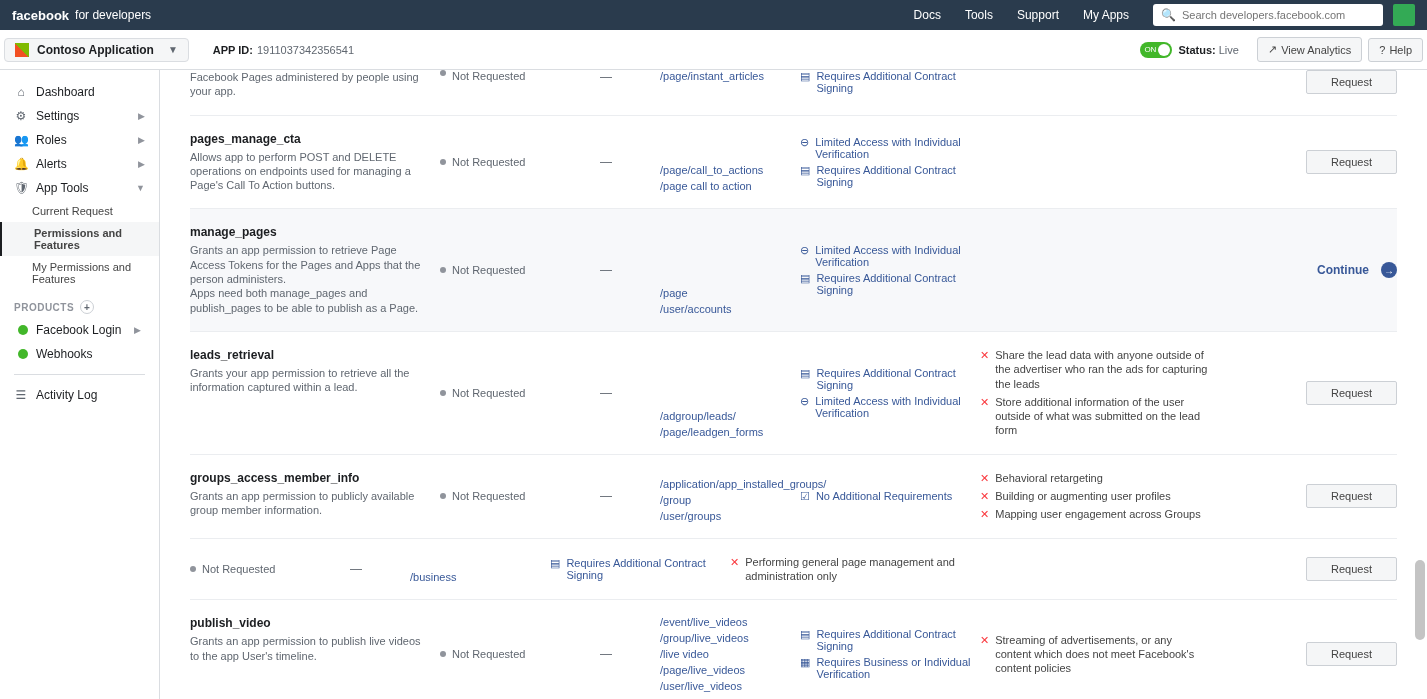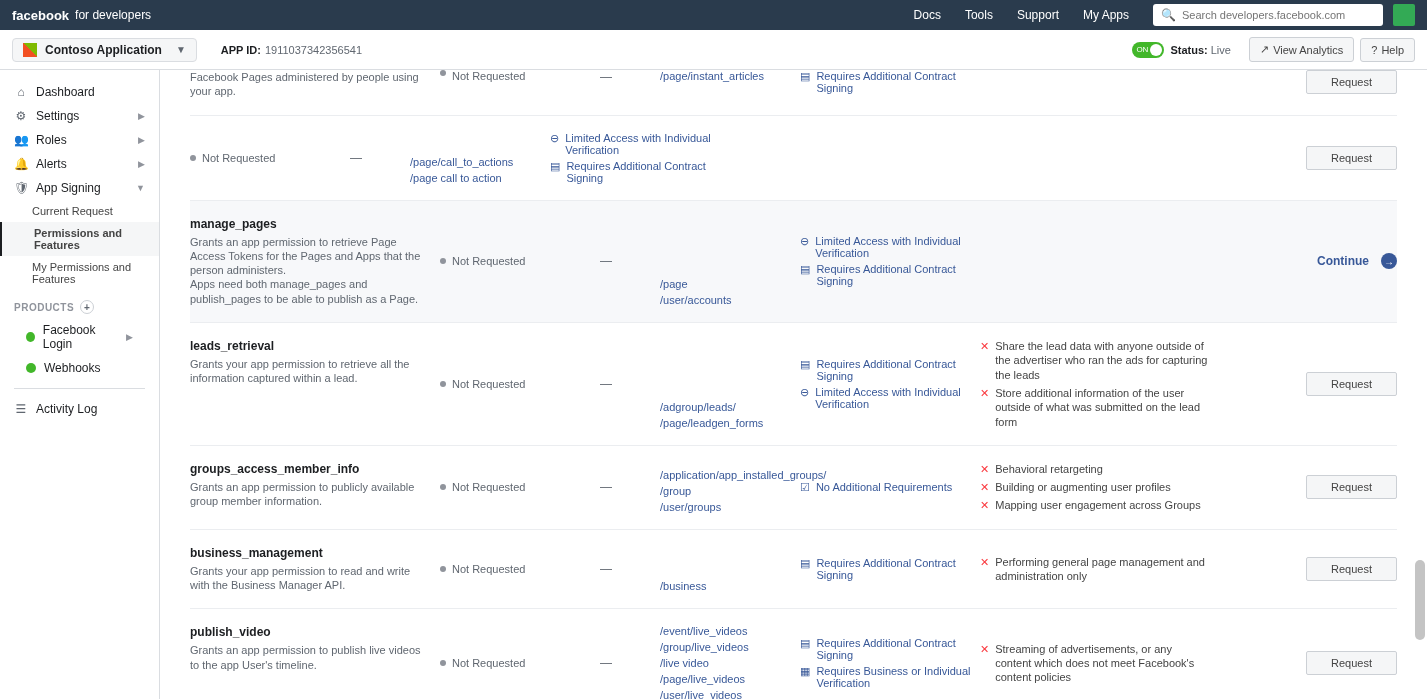--- a/index.html
+++ b/index.html
@@ -7,21 +7,21 @@
 
 .topbar { height: 30px; background: #2a3b4d; display: flex; align-items: center; padding: 8px 12px; color: #fff; }
 .topbar .logo { font-size: 13px; font-weight: bold; display: flex; align-items: center; gap: 6px; }
 .topbar .logo-sub { font-weight: normal; font-size: 12px; }
 .topbar .spacer { flex: 1; }
 .topbar .nav-link { color: #fff; font-size: 12px; margin: 0 12px; cursor: pointer; }
 .topbar .search { background: #fff; border-radius: 3px; height: 22px; width: 230px; display: flex; align-items: center; padding: 0 8px; margin-left: 12px; }
 .topbar .search input { border: none; outline: none; font-size: 11px; flex: 1; color: #333; }
 .topbar .avatar { width: 22px; height: 22px; background: #3a5; border-radius: 2px; margin-left: 10px; }
 
-.subbar { height: 40px; border-bottom: 1px solid #dadde1; display: flex; align-items: center; padding: 0 12px; background: #fff; }
+.subbar { height: 40px; border-bottom: 1px solid #dadde1; display: flex; align-items: center; padding: 0 4px; background: #fff; }
 .app-selector { display: flex; align-items: center; gap: 8px; border: 1px solid #dadde1; border-radius: 4px; padding: 4px 10px; cursor: pointer; background:#f5f6f7; }
 .app-selector .app-icon { width: 14px; height: 14px; background: linear-gradient(45deg,#f25022 0 50%,#7fba00 50% 100%); }
 .app-selector .name { font-weight: bold; font-size: 12px; }
 .app-selector .chev { font-size: 10px; color: #606770; margin-left: 6px; }
 .app-id { margin-left: 24px; font-size: 11px; color: #606770; }
 .app-id b { color: #1c1e21; margin-right: 4px; }
 .subbar .spacer { flex: 1; }
 .status-pill { display: flex; align-items: center; gap: 6px; margin-right: 12px; }
 .toggle { width: 32px; height: 16px; background: #42b72a; border-radius: 8px; position: relative; display:flex; align-items:center; color:#fff; font-size:8px; padding-left:4px; font-weight:normal;}
 .toggle::after { content:""; width: 12px; height: 12px; background:#fff; border-radius:50%; position:absolute; right:2px; top:2px;}
@@ -31,21 +31,21 @@
 
 .main { display: flex; height: calc(699px - 70px); }
 .sidebar { width: 160px; border-right: 1px solid #dadde1; padding: 10px 0; overflow: hidden; background:#fff; }
 .sidebar .item { display:flex; align-items:center; padding: 5px 14px; font-size: 12px; color:#1c1e21; cursor:pointer; justify-content: space-between;}
 .sidebar .item .left { display:flex; align-items:center; gap:8px;}
 .sidebar .item .icon { width:14px; text-align:center; color:#606770; font-size:12px;}
 .sidebar .subitem { padding: 5px 14px 5px 32px; font-size: 11px; color:#444; cursor:pointer;}
 .sidebar .subitem.active { font-weight: bold; border-left: 2px solid #1c1e21; background:#f5f6f7; }
 .sidebar .section { padding: 10px 14px 4px; font-size: 10px; letter-spacing: .5px; color:#90949c; font-weight:bold; display:flex; align-items:center; gap:6px;}
 .sidebar .section .plus { border:1px solid #ccd0d5; border-radius:50%; width:14px; height:14px; display:flex; align-items:center; justify-content:center; font-size:10px; color:#606770;}
-.sidebar .product { display:flex; align-items:center; padding: 5px 26px; font-size: 12px; color:#1c1e21; gap:8px; cursor:pointer; justify-content:space-between;}
+.sidebar .product { display:flex; align-items:center; padding: 5px 18px; font-size: 12px; color:#1c1e21; gap:8px; cursor:pointer; justify-content:space-between;}
 .sidebar .product .dot { width:10px; height:10px; border-radius:50%; background:#42b72a; display:inline-block; }
 .sidebar .product .left { display:flex; align-items:center; gap:8px;}
 .sidebar .divider { height:1px; background:#dadde1; margin: 8px 14px; }
 
 .content { flex:1; overflow-y: auto; padding: 0 30px; position:relative; }
 .row { display:flex; border-bottom:1px solid #ebedf0; padding: 16px 0; }
 .col-name { width: 250px; padding-right:10px;}
 .col-name .title { font-weight: bold; font-size:12px; margin-bottom:4px; }
 .col-name .desc { font-size: 11px; color:#606770; line-height:1.3; }
 .col-status { width: 160px; display:flex; align-items:center; font-size:11px; color:#606770; gap:6px;}
@@ -136,21 +136,21 @@
     <div class="item">
         <span class="left">
           <span class="icon">🔔</span>
           <span>Alerts</span>
         </span>
         <span style="font-size:9px;color:#90949c;">▶</span>
       </div>
     <div class="item">
         <span class="left">
           <span class="icon">🛡</span>
-          <span>App Signing</span>
+          <span>App Tools</span>
         </span>
         <span style="font-size:9px;color:#90949c;">▼</span>
       </div>
     <div class="subitem">Current Request</div>
     <div class="subitem active">Permissions and Features</div>
     <div class="subitem">My Permissions and Features</div>
     <div class="section">
         <span>PRODUCTS</span>
         <span class="plus">+</span>
       </div>
@@ -196,20 +196,24 @@
             <span>Requires Additional Contract Signing</span>
           </div>
         </div>
       <div class="col-restrict"></div>
       <div class="col-action">
           <button class="btn-request">Request</button>
         </div>
     </div>
 
     <div class="row">
+      <div class="col-name">
+        <div class="title">pages_manage_cta</div>
+        <div class="desc">Allows app to perform POST and DELETE operations on endpoints used for managing a Page's Call To Action buttons.</div>
+      </div>
       <div class="col-status">
           <span class="bullet"></span>
           <span>Not Requested</span>
         </div>
       <div class="col-dash">—</div>
       <div class="col-api">
         <a>/page/call_to_actions</a>
         <a>/page call to action</a>
       </div>
       <div class="col-req">
@@ -335,24 +339,20 @@
             <span class="xic">✕</span>
             <span>Mapping user engagement across Groups</span>
           </div>
       </div>
       <div class="col-action">
           <button class="btn-request">Request</button>
         </div>
     </div>
 
     <div class="row">
-      <div class="col-name">
-        <div class="title">business_management</div>
-        <div class="desc">Grants your app permission to read and write with the Business Manager API.</div>
-      </div>
       <div class="col-status">
           <span class="bullet"></span>
           <span>Not Requested</span>
         </div>
       <div class="col-dash">—</div>
       <div class="col-api">
         <a>/business</a>
       </div>
       <div class="col-req">
         <div class="req-line">

